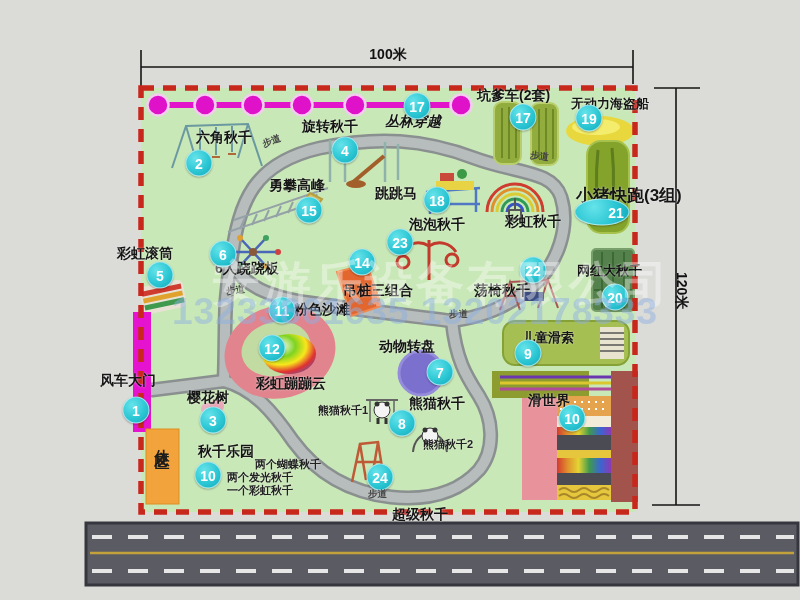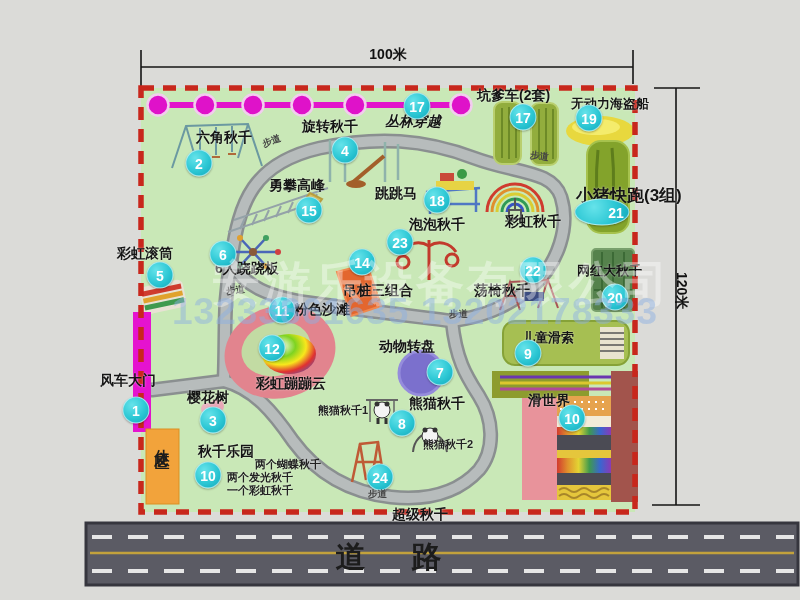--- a/index.html
+++ b/index.html
@@ -325,18 +325,17 @@
       <div class="label" style="left: 392px; top: 463px; margin-top: 44px;">超级秋千</div>
       <div class="bubble" style="left: 380px; top: 477px;">24</div>
       <div class="trail" style="left: 262px; top: 136px; transform: rotate(-20deg);">步道</div>
       <div class="trail" style="left: 530px; top: 151px; transform: rotate(8deg);">步道</div>
       <div class="trail" style="left: 226px; top: 285px; transform: rotate(-6deg);">步道</div>
       <div class="trail" style="left: 449px; top: 309px; transform: rotate(0deg);">步道</div>
       <div class="trail" style="left: 368px; top: 489px; transform: rotate(0deg);">步道</div>
     </div>
 
   <div class="rest-label">休息区</div>
-  <div class="road-label">道路</div>
 
   <div class="wm wm-company">安游乐设备有限公司</div>
   <div class="wm wm-phone">13233861635 13202178333</div>
 
 </div>
 
 </body></html>

